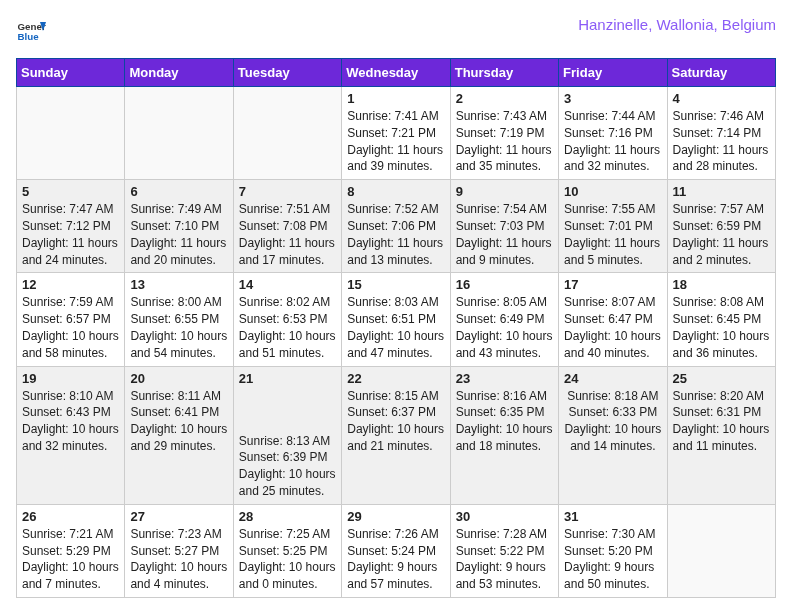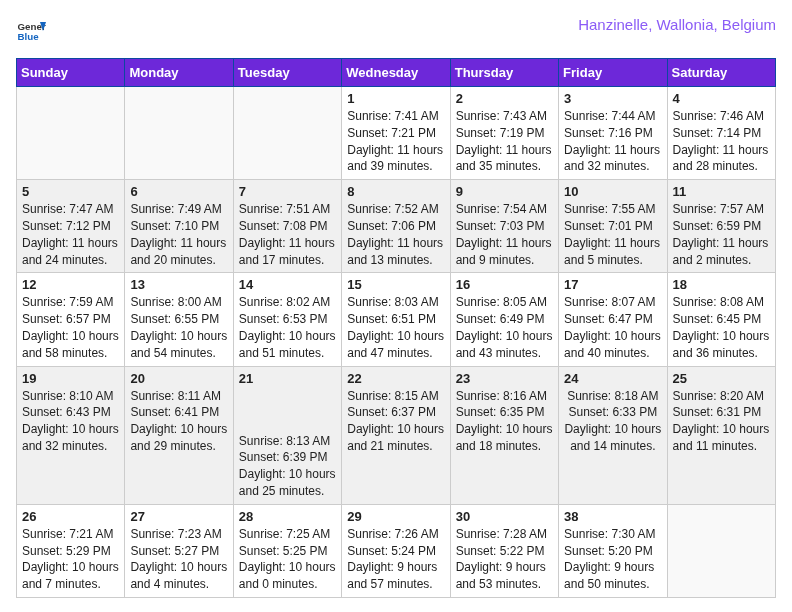--- a/index.html
+++ b/index.html
@@ -325,21 +325,21 @@
 and 57 minutes.</div>
         </td>
         <td>
           <div class="day-number">30</div>
           <div class="cell-text" style="white-space: pre-line;">Sunrise: 7:28 AM
 Sunset: 5:22 PM
 Daylight: 9 hours
 and 53 minutes.</div>
         </td>
         <td>
-          <div class="day-number">38</div>
+          <div class="day-number">31</div>
           <div class="cell-text" style="white-space: pre-line;">Sunrise: 7:30 AM
 Sunset: 5:20 PM
 Daylight: 9 hours
 and 50 minutes.</div>
         </td>
         <td class="empty-cell"></td>
       </tr>
     </tbody>
 </table>
 

